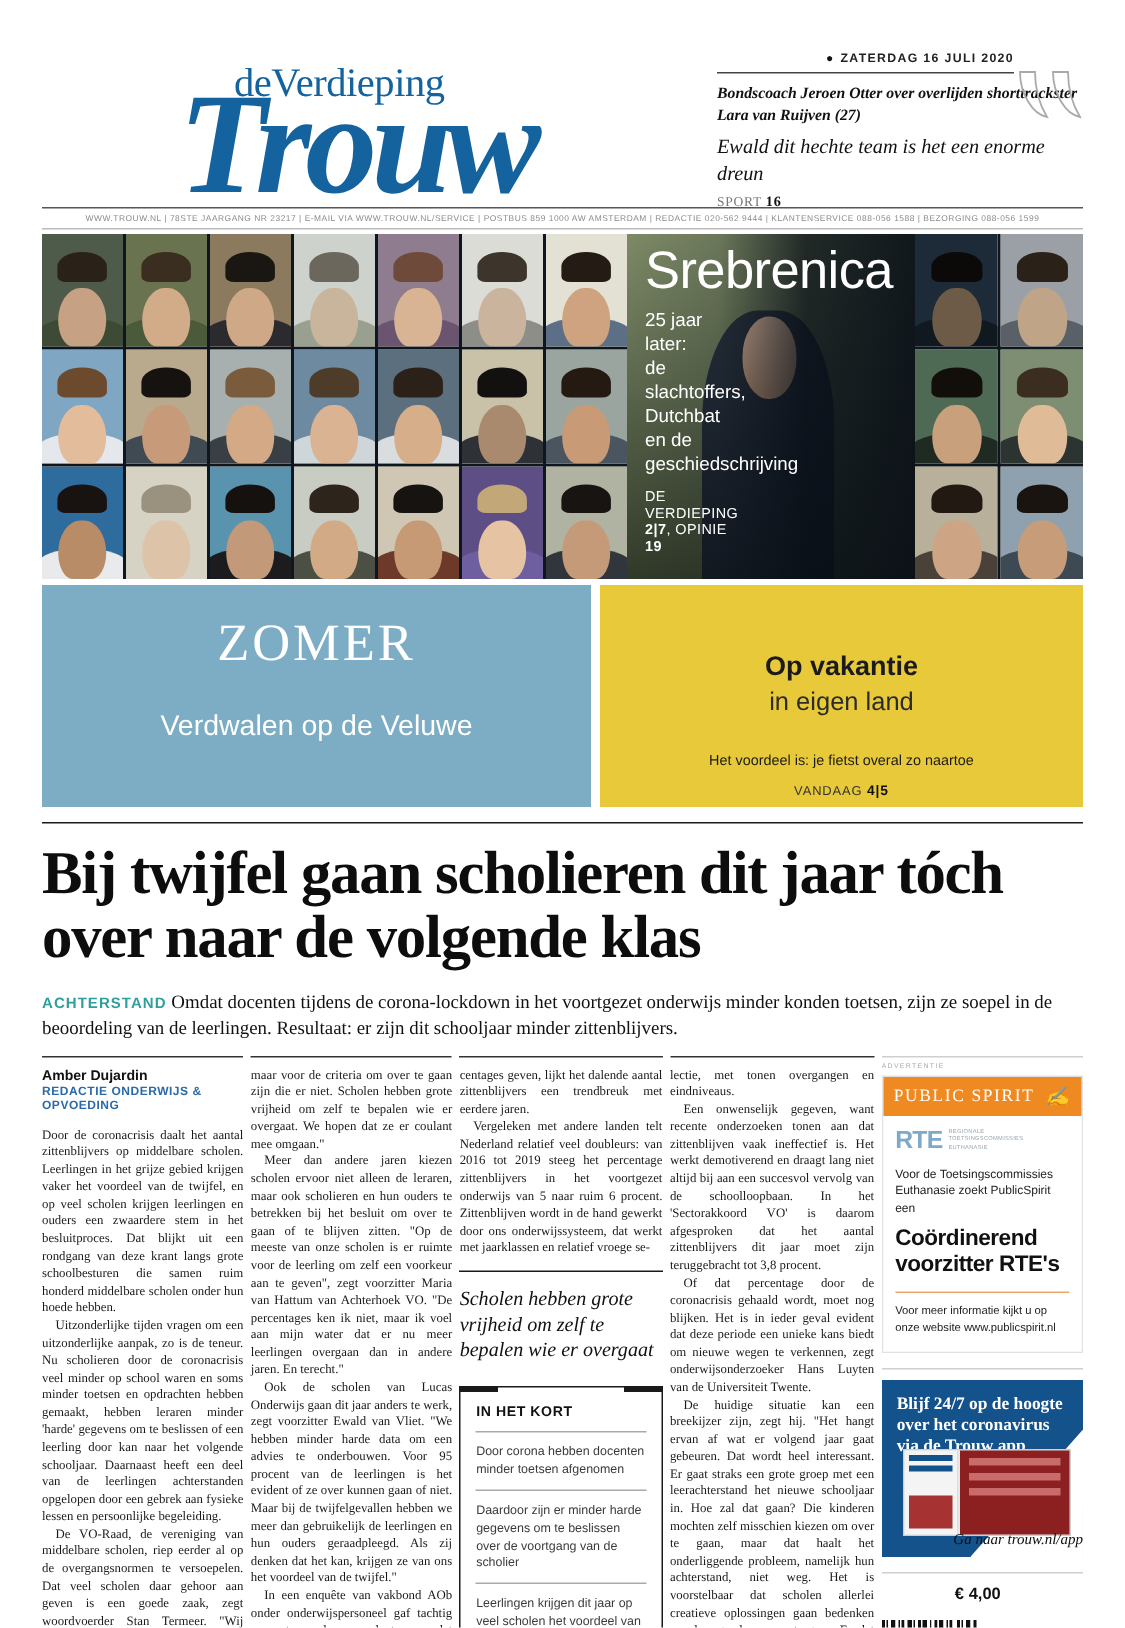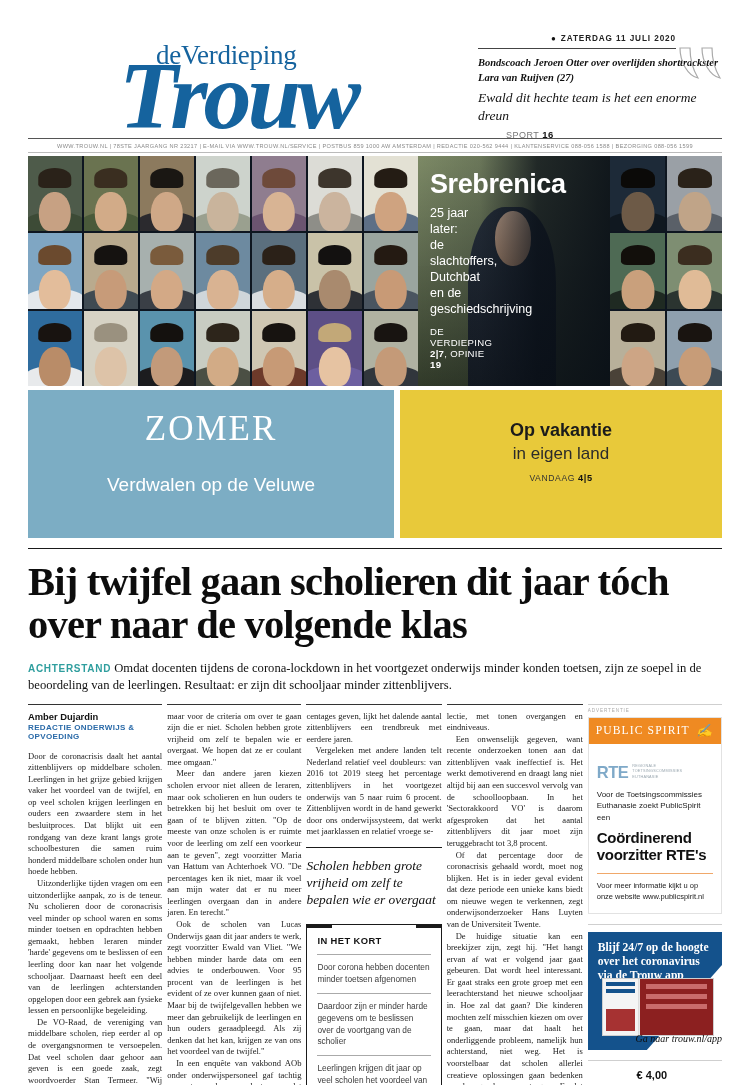--- a/index.html
+++ b/index.html
@@ -35,22 +35,22 @@
   .teaser { padding-top:7px; }
   .teaser-kicker {
     font-family:"Liberation Serif", serif; font-style:italic; font-weight:700;
     font-size:10.5px; line-height:1.42; color:#111;
   }
   .teaser-head {
     font-family:"Liberation Serif", serif; font-style:italic; font-weight:400;
     font-size:13.5px; line-height:1.32; color:#111; margin-top:3px;
   }
   .teaser-ref {
-    font-family:Liberation Sans, sans-serif; font-size:9px;
-    letter-spacing:0.5px; color:#777; margin-top:5px;margin-left:28px;
+    font-family:Liberation Serif, serif; font-size:9px;
+    letter-spacing:0.5px; color:#777; margin-top:5px;
   }
   .teaser-ref b { color:#111; font-size:9.5px; }
   .quotemark {
     position:absolute; right:0px; top:16px; width:44px; height:34px;
     color:#999;
   }
 
   .fineprint {
     border-top:1px solid #555; border-bottom:1px solid #bbb;
     margin-top:6px; padding:3.5px 0 3.5px 0;
@@ -90,22 +90,22 @@
     border-radius:42% 42% 0 0;
   }
   .cp-head {
     position:absolute; left:40%; bottom:52%; width:19%; height:24%;
     background:linear-gradient(180deg,#d6b49a,#a9866c); border-radius:48%;
   }
   .cp-scrim { position:absolute; inset:0;
     background:linear-gradient(90deg,rgba(8,14,22,0) 0%,rgba(8,14,22,.15) 32%,rgba(8,14,22,.78) 62%,rgba(8,14,22,.92) 100%); }
   .overlay-text { position:absolute; left:12px; bottom:16px; right:124px; }
   .srebrenica {
-    font-family:"Liberation Sans", sans-serif; font-weight:700;
-    font-size:27px; color:#fff; letter-spacing:-0.4px; line-height:1;
+    font-family:"Liberation Sans", sans-serif; font-weight:400;
+    font-size:35px; color:#fff; letter-spacing:-0.4px; line-height:1;
   }
   .sre-sub {
     font-family:"Liberation Sans", sans-serif; font-size:12.5px;
     color:#fff; line-height:1.28; margin-top:7px;
   }
   .sre-ref {
     font-family:"Liberation Sans", sans-serif; font-size:9.6px;
     color:#fff; letter-spacing:0.3px; margin-top:9px;
   }
   .sre-ref b { font-weight:700; }
@@ -118,21 +118,21 @@
     font-family:"Liberation Serif", serif; text-align:center;
     font-size:35px; line-height:0.98; letter-spacing:2px;
     color:#fff; padding-top:22px;
   }
   .zomer-sub {
     font-family:"Liberation Sans", sans-serif; font-size:19px;
     text-align:center; color:#fff; margin-top:28px; font-weight:400;
   }
   .opvak {
     font-family:"Liberation Sans", sans-serif; font-weight:700;
-    font-size:18px; text-align:center; padding-top:30px; color:#1b1b1b;
+    font-size:18px; text-align:center; padding-top:44px; color:#1b1b1b;
   }
   .opvak-sub {
     font-family:"Liberation Sans", sans-serif; font-size:17px;
     text-align:center; color:#2b2b2b; margin-top:3px;
   }
   .opvak-line {
     font-family:"Liberation Sans", sans-serif; font-size:9.6px;
     text-align:center; color:#1b1b1b; margin-top:24px;
   }
   .opvak-ref {
@@ -215,21 +215,21 @@
     letter-spacing:0.9px; color:#aaa; text-align:left; padding:3px 0 4px 0;
     border-top:1px solid #cfcfcf;
   }
   .ad-ps { border:1px solid #e2e2e2; }
   .ps-bar {
     background:#ef8a22; color:#fff; padding:5px 7px;
     font-family:"Liberation Serif", serif; font-size:11.6px;
     letter-spacing:1.1px; display:flex; align-items:center; justify-content:space-between;
   }
   .ps-bar .mark { font-family:"Liberation Serif", serif; font-style:italic; font-size:13px; color:#fff; }
-  .ps-body { padding:19px 8px 10px 8px; background:#fff; }
+  .ps-body { padding:7px 8px 10px 8px; background:#fff; }
   .rte-logo { display:flex; align-items:center; gap:4px; }
   .rte-big {
     font-family:"Liberation Sans", sans-serif; font-weight:700;
     font-size:16.5px; color:#7fa9c8; letter-spacing:-0.5px;
   }
   .rte-small {
     font-family:"Liberation Sans", sans-serif; font-size:3.8px;
     line-height:1.5; color:#9aa7b0; letter-spacing:0.2px;
   }
   .ps-lead {
@@ -287,21 +287,21 @@
 
 <div class="page">
 
   <div class="masthead">
     <div class="logo-block">
       <div class="logo-kicker">deVerdieping</div>
       <div class="logo-main">Trouw</div>
     </div>
     <div class="head-right">
       <div class="dateline">
-        <span class="bullet">●</span><span>ZATERDAG 11 JULI 2020</span>
+        <span class="bullet">●</span><span>ZATERDAG 16 JULI 2020</span>
       </div>
       <div class="hr-thin"></div>
       <div class="teaser">
         <div class="teaser-kicker">Bondscoach Jeroen Otter over overlijden shorttrackster Lara van Ruijven (27)</div>
         <div class="teaser-head">Ewald dit hechte team is het een enorme dreun</div>
         <div class="teaser-ref">
           <span>SPORT</span>
           <b>16</b>
         </div>
       </div>
@@ -508,20 +508,21 @@
   <div class="promos">
     <div class="promo-blue">
       <div class="zomer">
         <div>ZOMER</div>
       </div>
       <div class="zomer-sub">Verdwalen op de Veluwe</div>
     </div>
     <div class="promo-yellow">
       <div class="opvak">Op vakantie</div>
       <div class="opvak-sub">in eigen land</div>
+      <div class="opvak-line">Het voordeel is: je fietst overal zo naartoe</div>
       <div class="opvak-ref">
         <span>VANDAAG</span>
         <b>4|5</b>
       </div>
     </div>
   </div>
 
   <div class="rule-top"></div>
   <div class="headline">Bij twijfel gaan scholieren dit jaar tóch over naar de volgende klas</div>
   <div class="standfirst">

